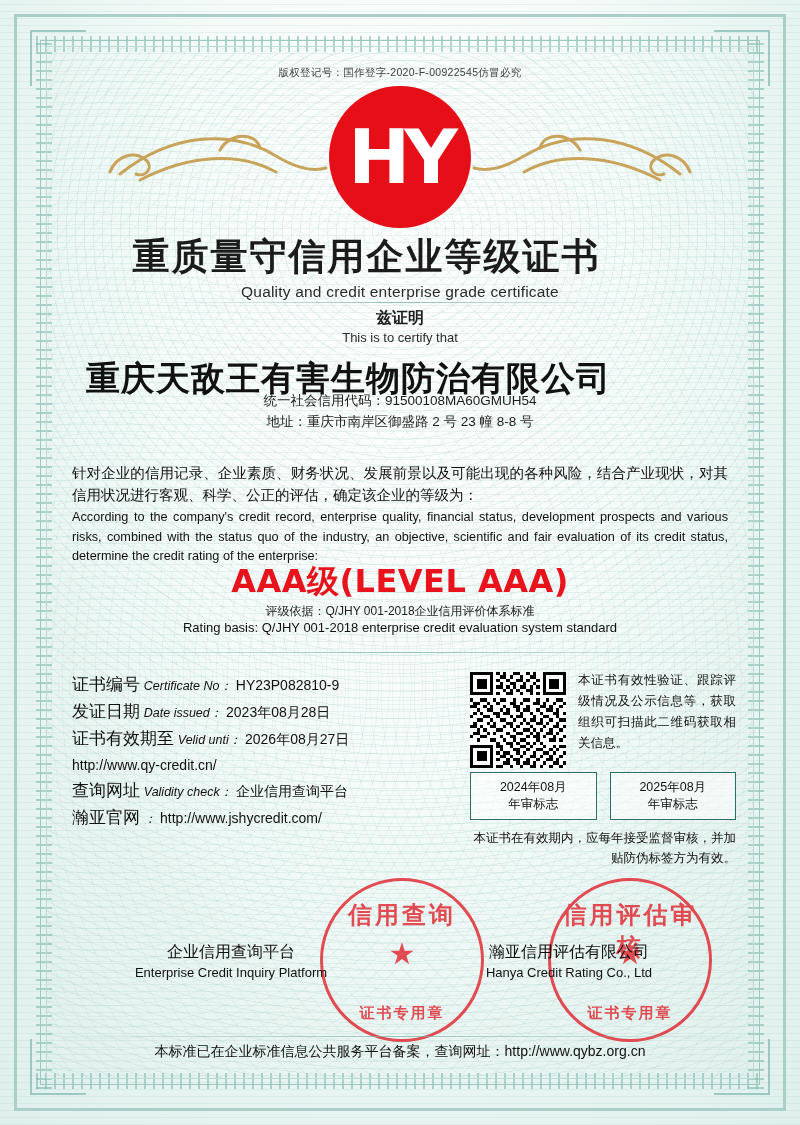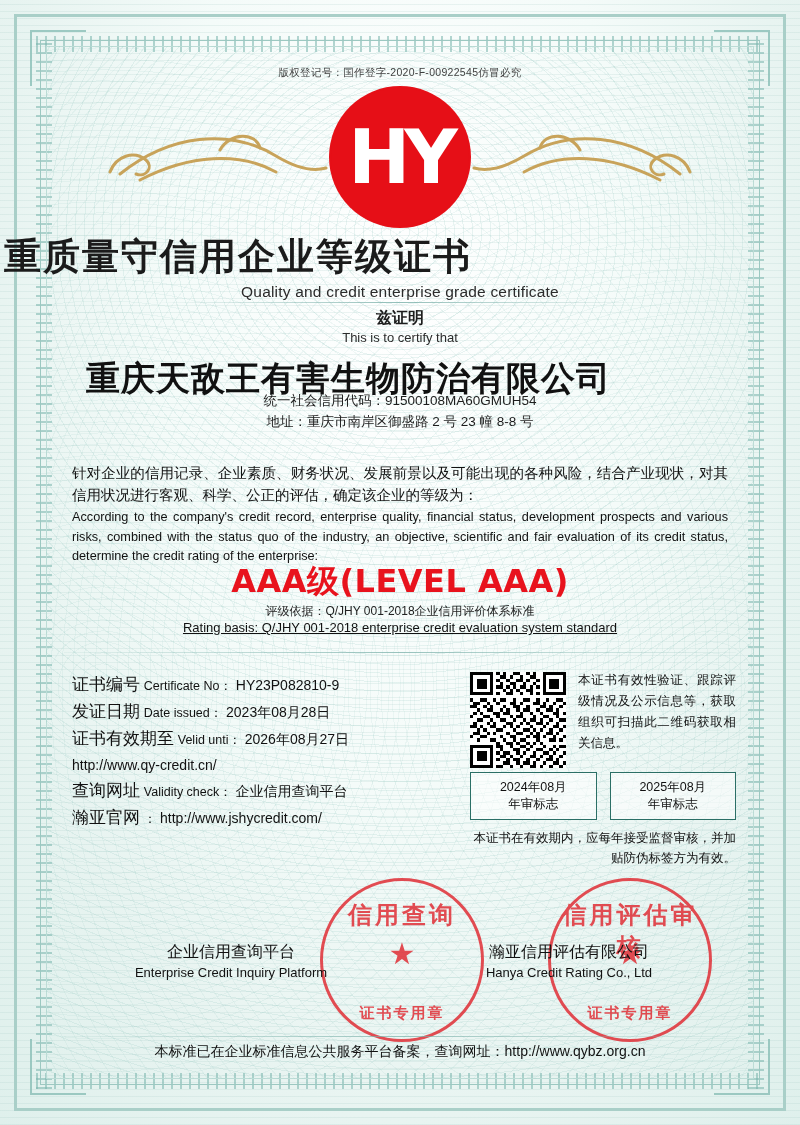--- a/index.html
+++ b/index.html
@@ -66,21 +66,21 @@
     width:138px;height:138px;border-radius:50%;
     background:#e60f17;
     display:flex;align-items:center;justify-content:center;
     box-shadow:0 0 0 2px #e60f17;
   }
   .logo-glyph{
     font-size:74px;color:#fff;font-weight:bold;font-family:"DejaVu Sans",sans-serif;
     line-height:1;letter-spacing:-6px;
   }
   .title-cn{
-    position:absolute;top:232px;left:4px;width:713px;
+    position:absolute;top:232px;left:10px;width:713px;text-align:center;
     font-size:37px;font-weight:bold;color:#1b1b1b;letter-spacing:2px;
     font-family:"DejaVu Sans","Liberation Sans",sans-serif;
   }
   .title-en{
     position:absolute;top:283px;left:0;width:800px;text-align:center;
     font-size:15.5px;color:#2b2b2b;letter-spacing:.2px;
   }
   .divider{
     position:absolute;top:302px;left:150px;width:500px;height:1px;
     background:linear-gradient(90deg,rgba(140,190,183,0),rgba(120,175,168,.8),rgba(140,190,183,0));
@@ -116,32 +116,32 @@
     position:absolute;top:560px;left:0;width:800px;text-align:center;
     font-size:32px;font-weight:bold;color:#e8131d;letter-spacing:.5px;
     font-family:"DejaVu Sans","Liberation Sans",sans-serif;
   }
   .basis-cn{
     position:absolute;top:603px;left:0;width:800px;text-align:center;
     font-size:12px;color:#222;
   }
   .basis-en{
     position:absolute;top:620px;left:0;width:800px;text-align:center;
-    font-size:13px;color:#111;text-decoration:underline;
+    font-size:13px;color:#111;
   }
   .hr-mid{
     position:absolute;top:652px;left:64px;width:672px;height:1px;
     background:linear-gradient(90deg,rgba(140,190,183,.1),rgba(120,175,168,.75),rgba(140,190,183,.1));
   }
   .details{
     position:absolute;top:672px;left:72px;width:380px;
     font-size:13.5px;color:#111;line-height:25px;
   }
   .details .lbl-cn{font-size:17px;}
-  .details .lbl-en{font-size:12.5px;}
+  .details .lbl-en{font-size:12.5px;font-style:italic;}
   .details .val{font-size:14px;}
   .qr{
     position:absolute;top:672px;left:470px;width:96px;height:96px;
     background:#fff;
   }
   .right-note{
     position:absolute;top:670px;left:578px;width:158px;
     font-size:12.5px;color:#111;line-height:21px;text-align:justify;
   }
   .stamp-boxes{

